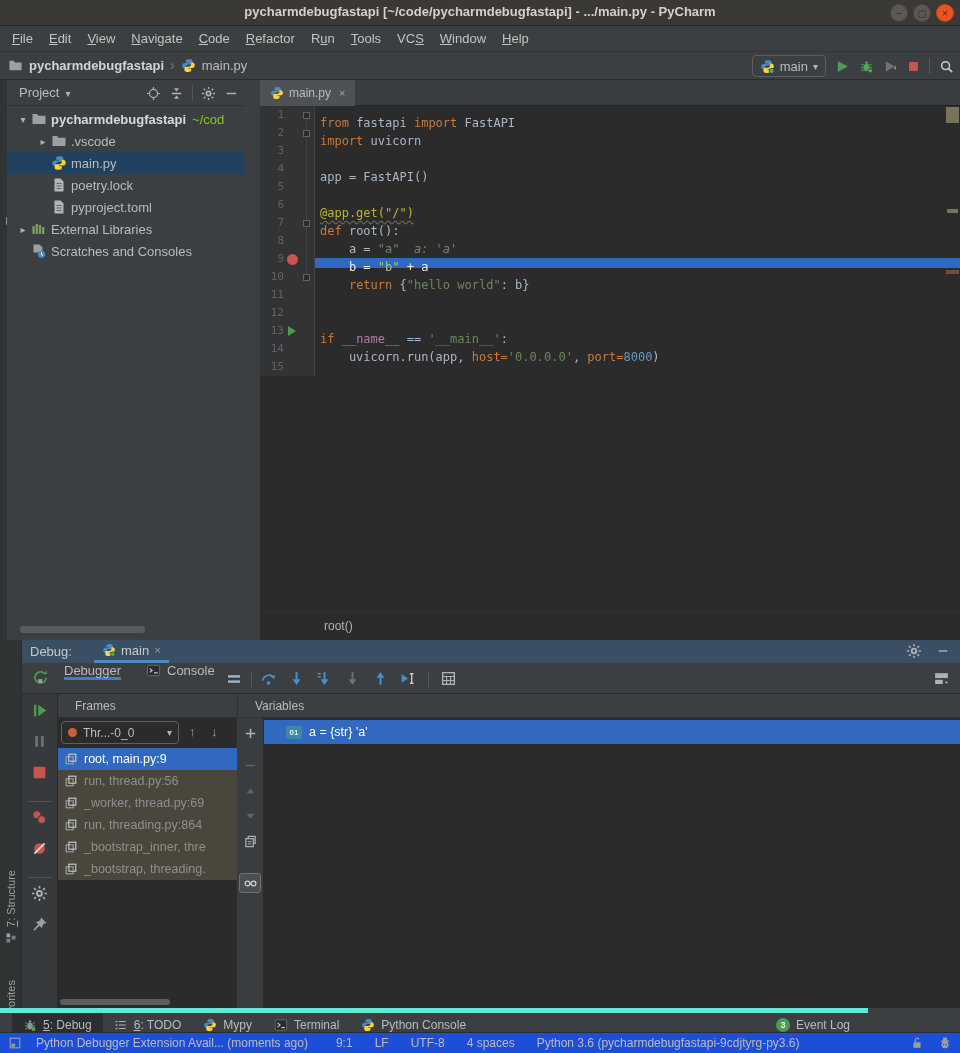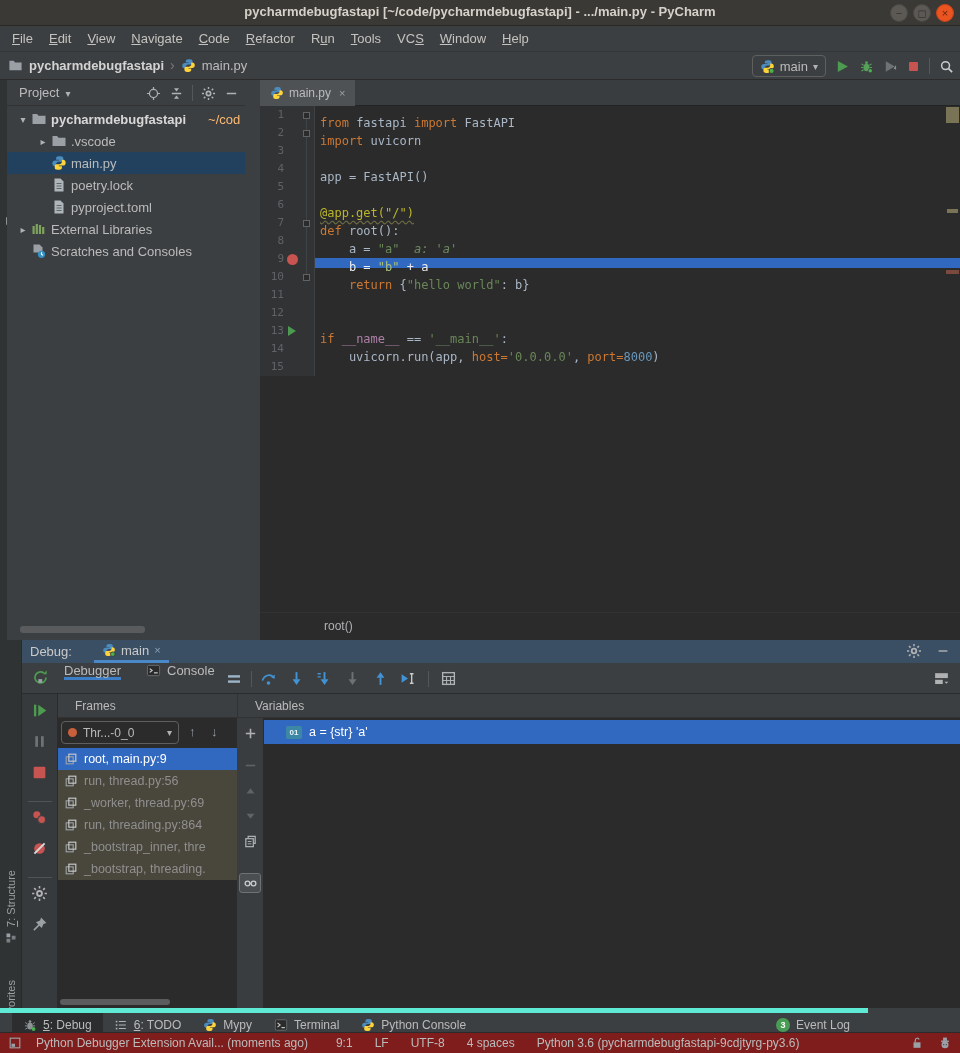--- a/index.html
+++ b/index.html
@@ -51,21 +51,21 @@
   .proj-title .caret { margin-left:6px; }
   .proj-tools { position:absolute; right:6px; top:5px; display:flex; align-items:center; gap:8px; }
   .tool-ic { width:15px; height:15px; }
   .tree { position:absolute; top:28px; left:0; right:0; }
   .trow { height:22px; display:flex; align-items:center; white-space:nowrap; overflow:hidden; font-size:13px; }
   .trow .arrow { width:16px; text-align:center; color:#AFB1B3; font-size:10px; flex:0 0 16px; }
   .trow .ticon { width:16px; height:16px; margin-right:4px; flex:0 0 16px; }
   .trow.selected { background:#21415F; }
   .trow .tl { color:#BBBBBB; }
   .trow.bold .tl { font-weight:bold; color:#D8D8D8; }
-  .trow .suffix { color:#fdba74; margin-left:22px; }
+  .trow .suffix { color:#84cc16; margin-left:6px; }
   .proj-hscroll { position:absolute; left:13px; top:546px; width:125px; height:7px; background:#595B5D; border-radius:3px; }
 
   
   .editor { left:260px; top:80px; width:700px; height:560px; background:#2B2B2B; }
   .tabbar { position:relative; height:26px; background:#3A3D3F; border-bottom:1px solid #232525; }
   .etab { position:absolute; left:0; top:0; height:26px; background:#4E5254; display:flex; align-items:center;
           gap:5px; padding:0 10px; font-size:12px; color:#BBBBBB; }
   .etab .close { color:#9DA0A2; font-size:11px; margin-left:3px; }
   .code { position:absolute; top:26px; left:0; right:0; font-family:"DejaVu Sans Mono", monospace;
           font-size:12px; line-height:18px; }
@@ -139,21 +139,21 @@
   
   .bottombar { left:0; top:1008px; width:868px; height:24px; background:#3C3F41; border-top:5px solid #5eead4; }
   .bb-items { position:absolute; left:12px; top:0; height:24px; display:flex; }
   .bb-item { display:flex; align-items:center; gap:6px; padding:0 11px; font-size:12px; color:#BBBBBB; height:24px; }
   .bb-item.active { background:#2B2D2E; }
   .bb-item u { text-decoration:underline; }
   .bb-ic { width:14px; height:14px; }
   .eventlog { position:absolute; right:18px; top:0; height:24px; display:flex; align-items:center; gap:6px; font-size:12px; }
   .elbadge { width:14px; height:14px; border-radius:50%; background:#499C54; color:#fff; font-size:9px;
              font-weight:bold; text-align:center; line-height:14px; }
-  .statusbar { left:0; top:1032px; width:960px; height:21px; background:#7f1d1d; border-top:1px solid #2B2B2B;padding-left:32px; }
+  .statusbar { left:0; top:1032px; width:960px; height:21px; background:#1d4ed8; border-top:1px solid #2B2B2B;padding-left:32px; }
   .sb-left { position:absolute; left:8px; top:3px; display:flex; align-items:center; gap:14px; font-size:12px; color:#BBBBBB; }
   .sb-items { display:flex; gap:22px; margin-left:14px; }
   .sb-right { position:absolute; right:8px; top:3px; display:flex; gap:14px; align-items:center; }
   .sb-ic { width:14px; height:14px; }
 </style>
 </head>
 <body>
 
 <div id="root">
 

